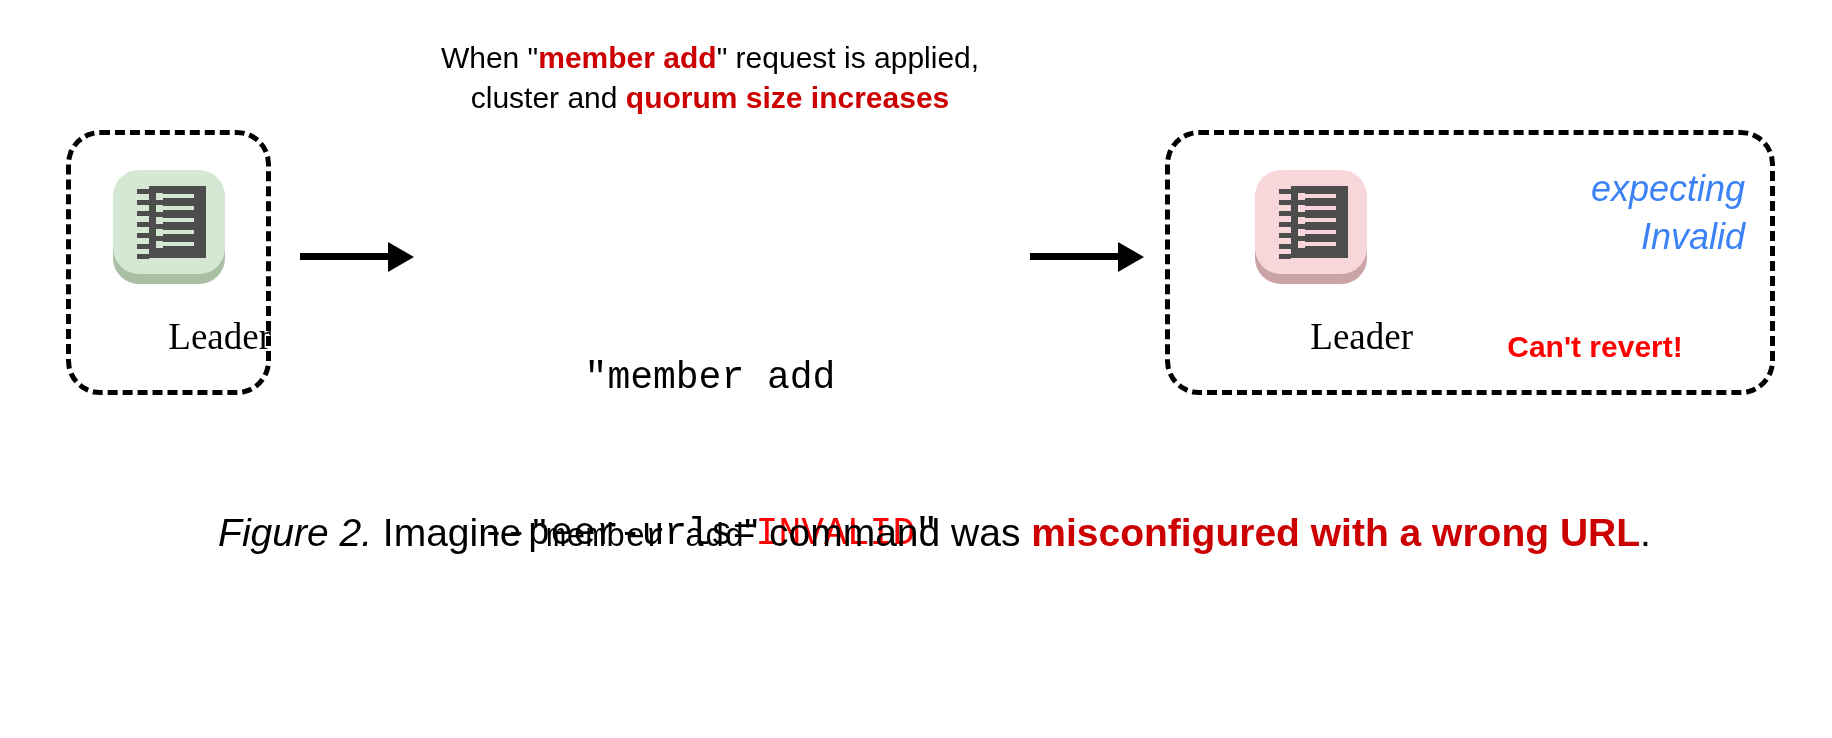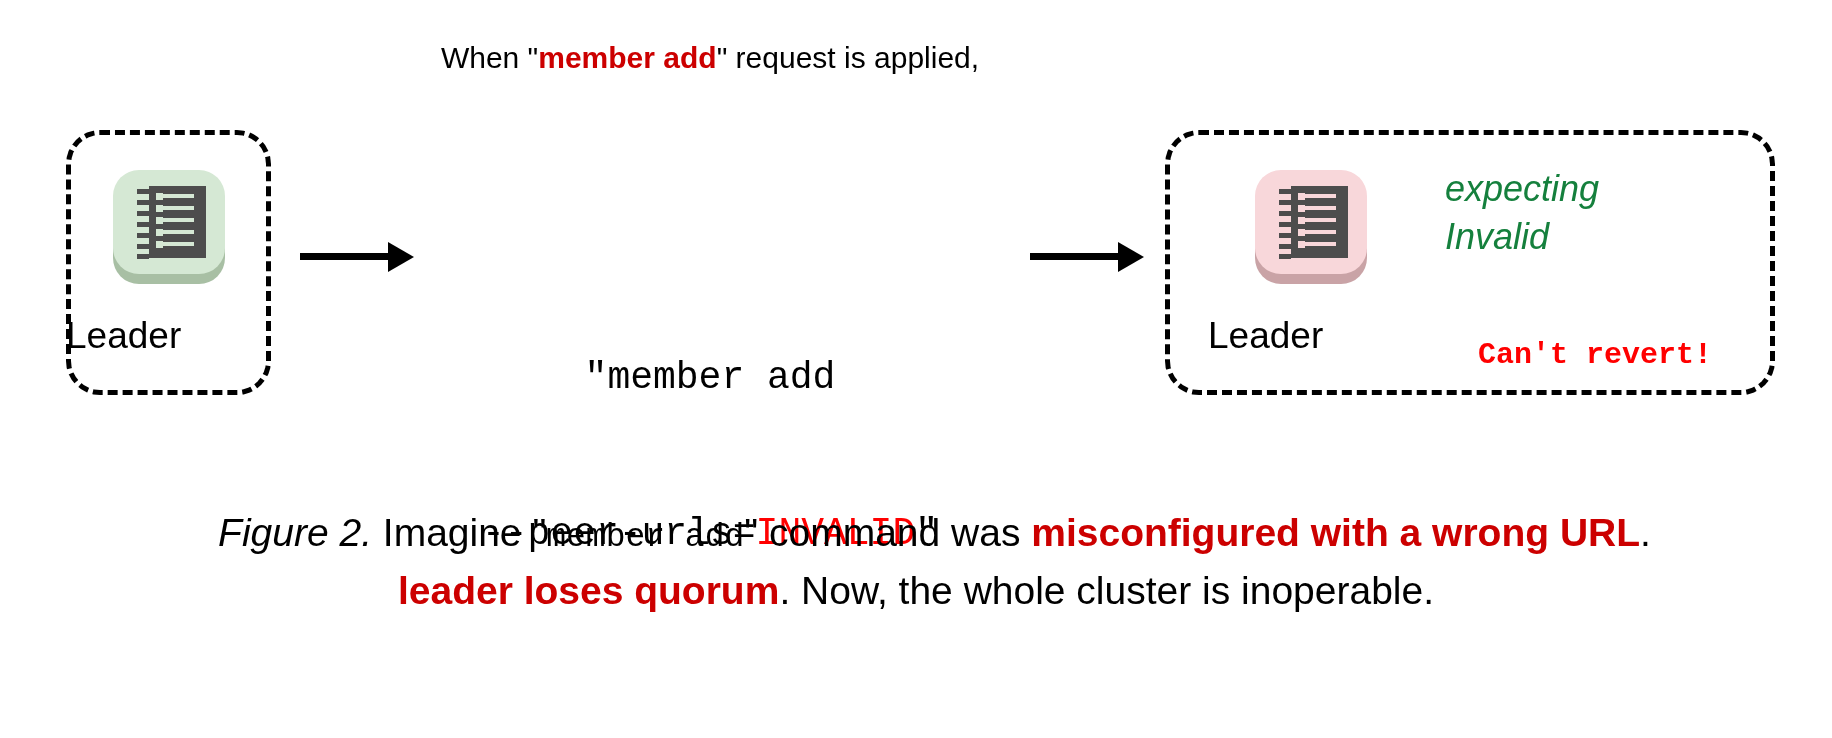--- a/index.html
+++ b/index.html
@@ -86,22 +86,23 @@
     position: absolute;
     width: 12px;
     height: 5px;
     background: #4d4d4d;
     left: 27px;
   }
 
   
   .node-label {
     font-size: 37px;
-    text-align: left;
+    text-align: right;
     white-space: nowrap;
+    font-family: Liberation Serif, serif;
   }
 
   
   .arrow-shaft {
     position: absolute;
     height: 7px;
     background: #000;
   }
   .arrow-head {
     position: absolute;
@@ -131,22 +132,22 @@
     color: #000;
     white-space: pre;
   }
   .cmd-invalid { color: #ff0000; }
 
   
   .expecting {
     font-size: 36px;
     line-height: 48px;
     font-style: italic;
-    text-align: left;
-    color: #15803d;
+    text-align: right;
+    color: #3b82f6;
   }
   .cant-revert {
     font-size: 30px;
     font-weight: bold;
     text-align: center;
     color: #ff0000;
     white-space: nowrap;
   }
 
   
@@ -208,20 +209,23 @@
 
   <div class="abs" style="left:300px; top:240px; width:115px; height:34px;">
     <div class="arrow-shaft" style="left:0; top:13px; width:90px;"></div>
     <div class="arrow-head" style="left:88px; top:2px;"></div>
   </div>
 
   <div class="abs top-caption" style="left:400px; top:38px; width:620px;">
     <div>
       <span>When "</span><span class="hl">member add</span><span>" request is applied,</span>
     </div>
+    <div>
+      <span>cluster and </span><span class="hl">quorum size increases</span>
+    </div>
   </div>
 
   <div class="abs cmd" style="left:420px; top:248px; width:580px;">
     <div>"member add</div>
     <div><span>--peer-urls=</span><span class="cmd-invalid">INVALID</span><span>"</span></div>
   </div>
 
   <div class="abs" style="left:1030px; top:240px; width:120px; height:34px;">
     <div class="arrow-shaft" style="left:0; top:13px; width:90px;"></div>
     <div class="arrow-head" style="left:88px; top:2px;"></div>
@@ -256,24 +260,21 @@
     </div>
   </div>
 
   <div class="abs node-label" style="left:1208px; top:315px; width:205px;">Leader</div>
 
   <div class="abs expecting" style="left:1445px; top:165px; width:300px;">
     <div>expecting</div>
     <div>Invalid</div>
   </div>
 
-  <div class="abs cant-revert" style="left:1445px; top:338px; width:300px;font-family:Liberation Mono, monospace;">Can't revert!</div>
+  <div class="abs cant-revert" style="left:1445px; top:330px; width:300px;">Can't revert!</div>
 
   <div class="fig-caption">
     <div>
       <span class="fig-num">Figure 2.</span><span> Imagine "</span><span class="mono">member add</span><span>" command was </span><span class="hl2">misconfigured with a wrong URL</span><span>.</span>
     </div>
-    <div>
-      <span class="hl2">leader loses quorum</span><span>. Now, the whole cluster is inoperable.</span>
-    </div>
   </div>
 
 </div>
 
 </body></html>

